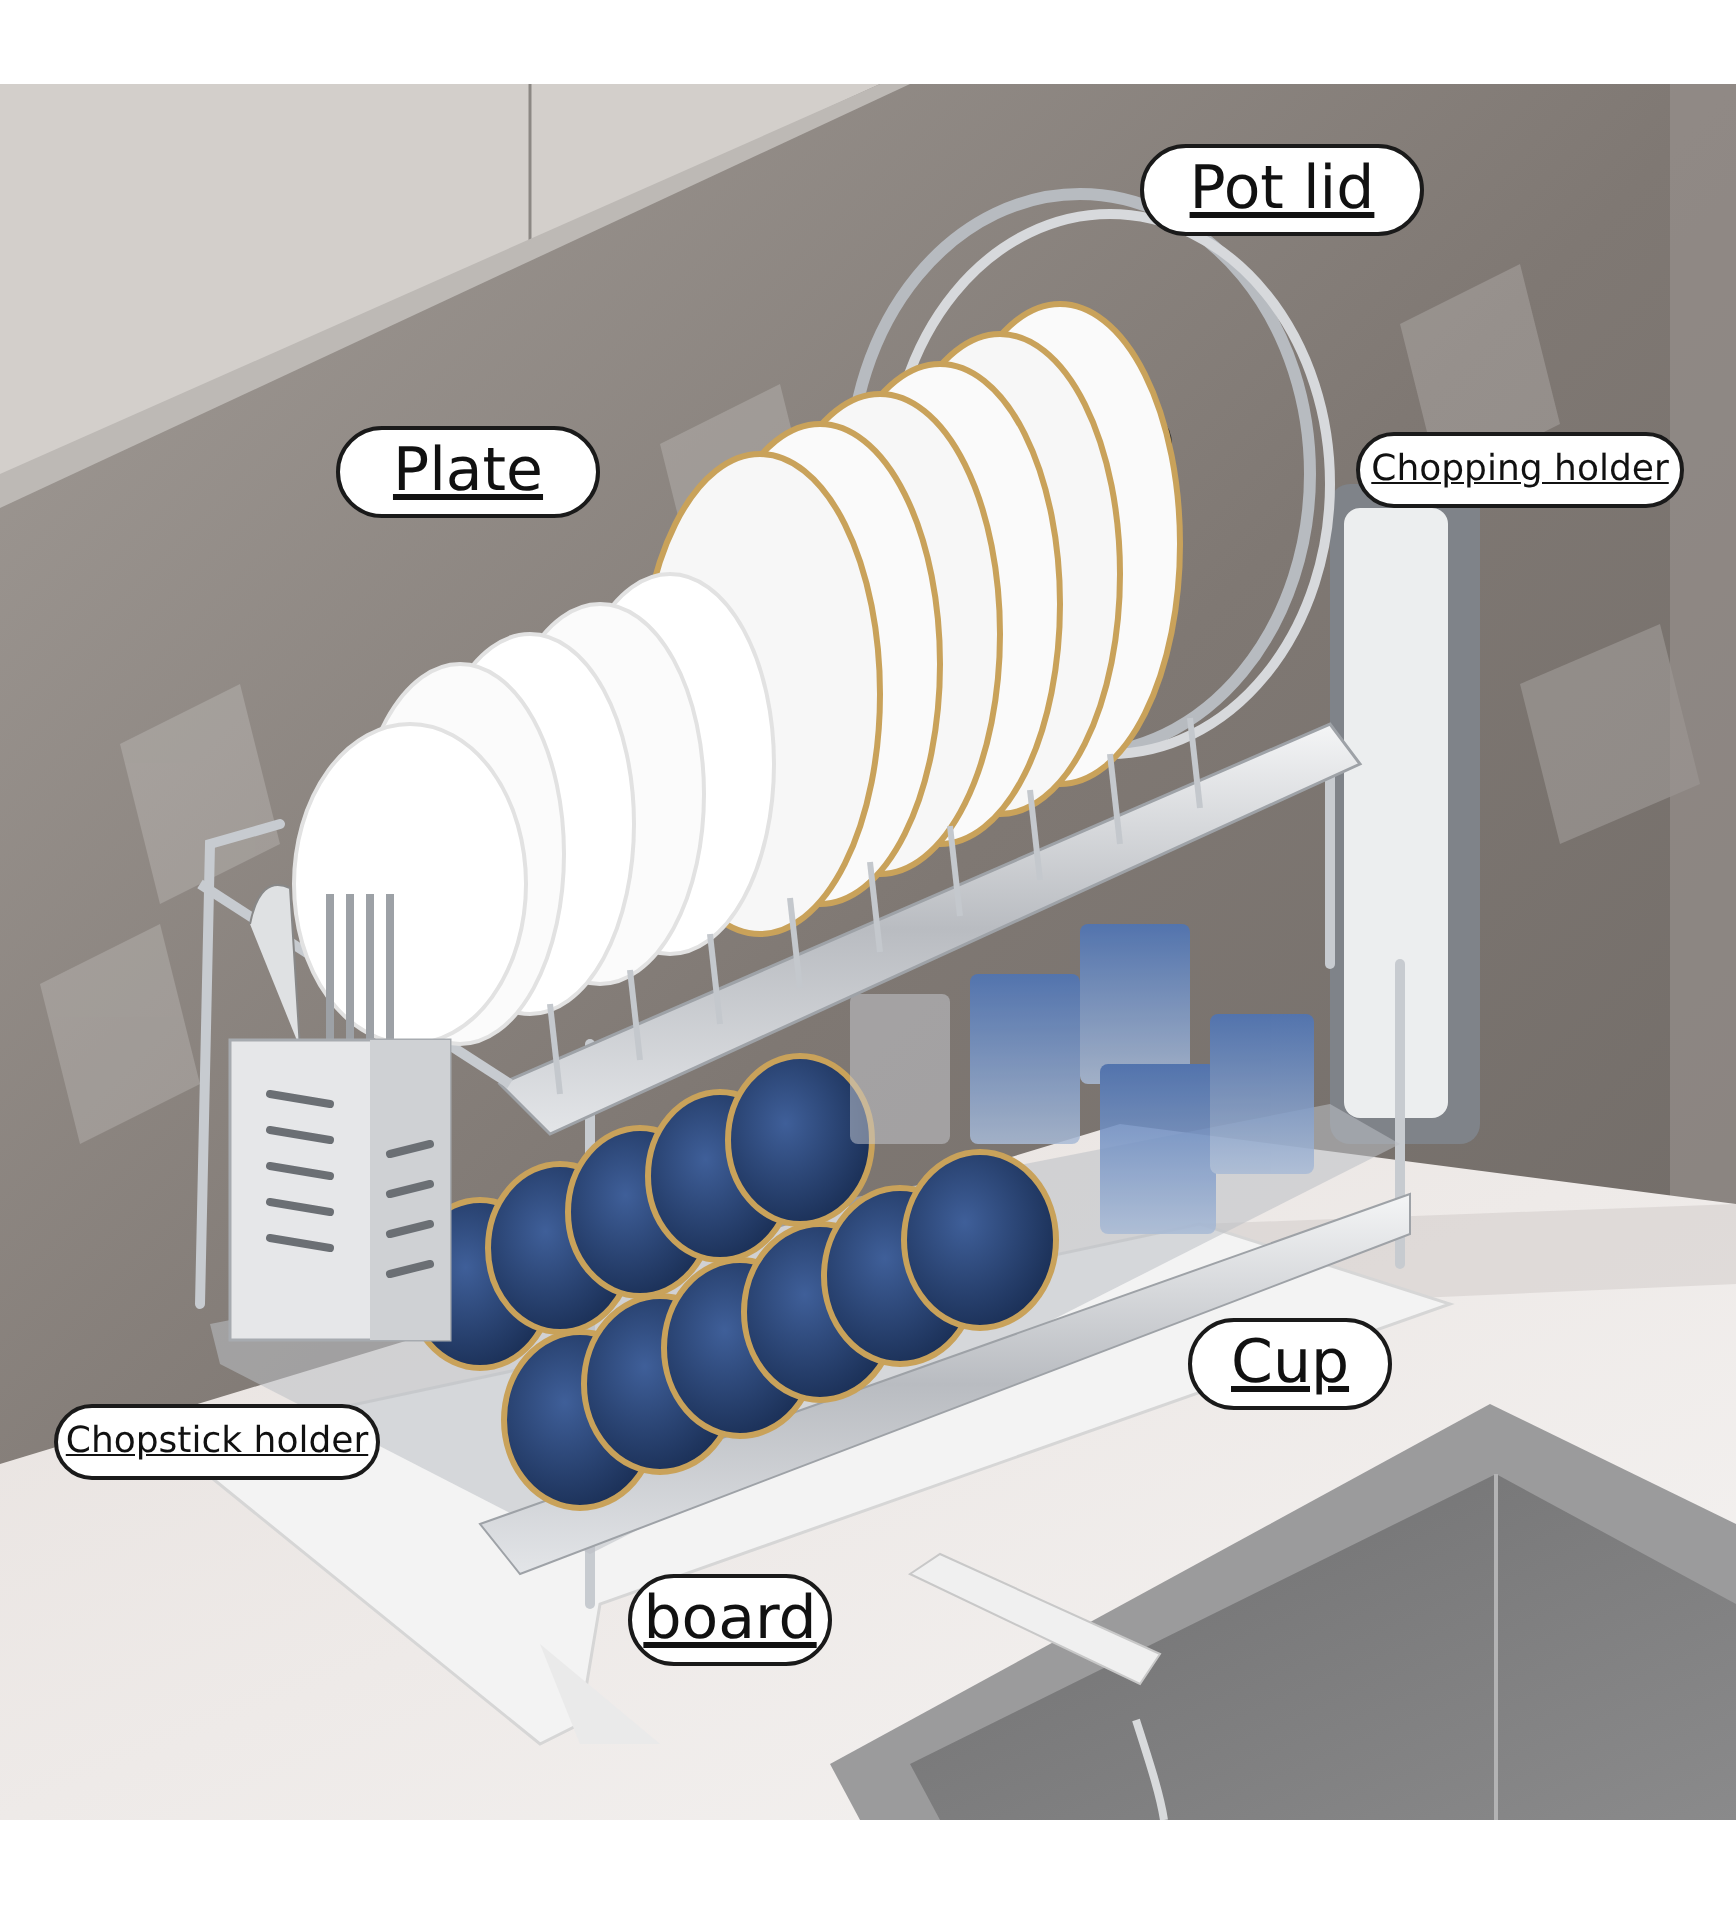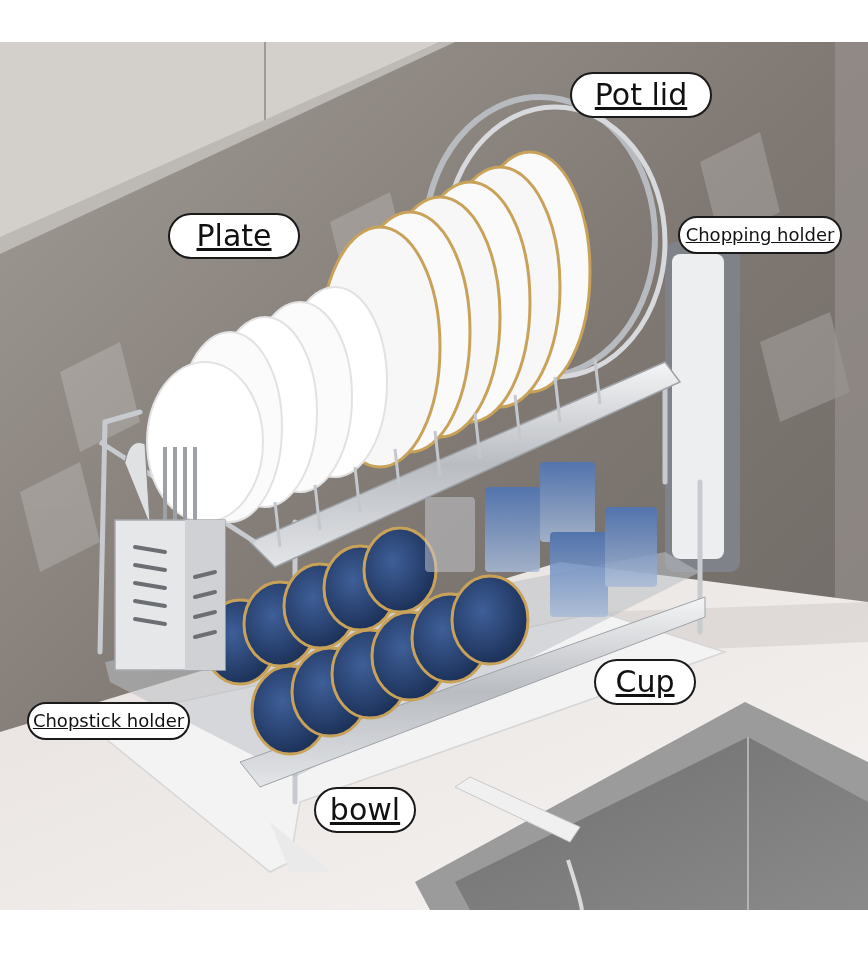--- a/index.html
+++ b/index.html
@@ -163,13 +163,13 @@
       </g>
     </g>
   </svg>
 </div>
 
 <div class="callout lg" style="left:570px;top:72px;width:142px;">Pot lid</div>
 <div class="callout lg" style="left:168px;top:213px;width:132px;">Plate</div>
 <div class="callout sm" style="left:678px;top:216px;width:164px;">Chopping holder</div>
 <div class="callout sm" style="left:27px;top:667px;width:163px;margin-top:35px;">Chopstick holder</div>
 <div class="callout lg" style="left:594px;top:659px;width:102px;">Cup</div>
-<div class="callout lg" style="left:314px;top:787px;width:102px;">bowl</div>
+<div class="callout lg" style="left:314px;top:787px;width:102px;">board</div>
 
 </body></html>

